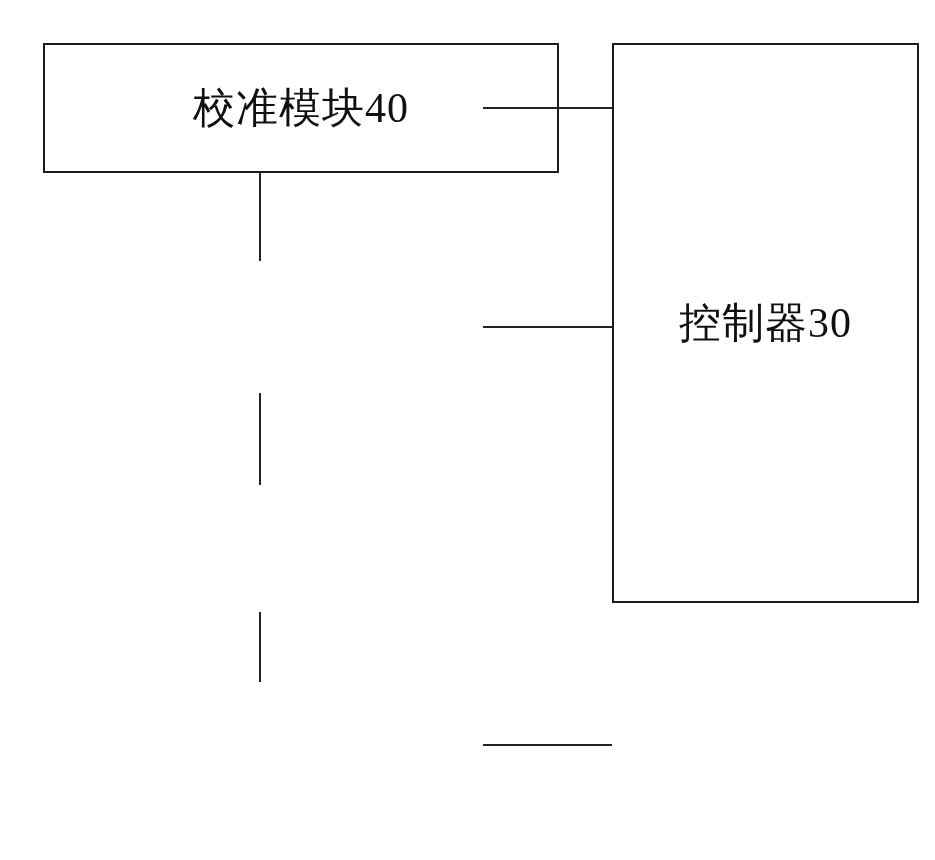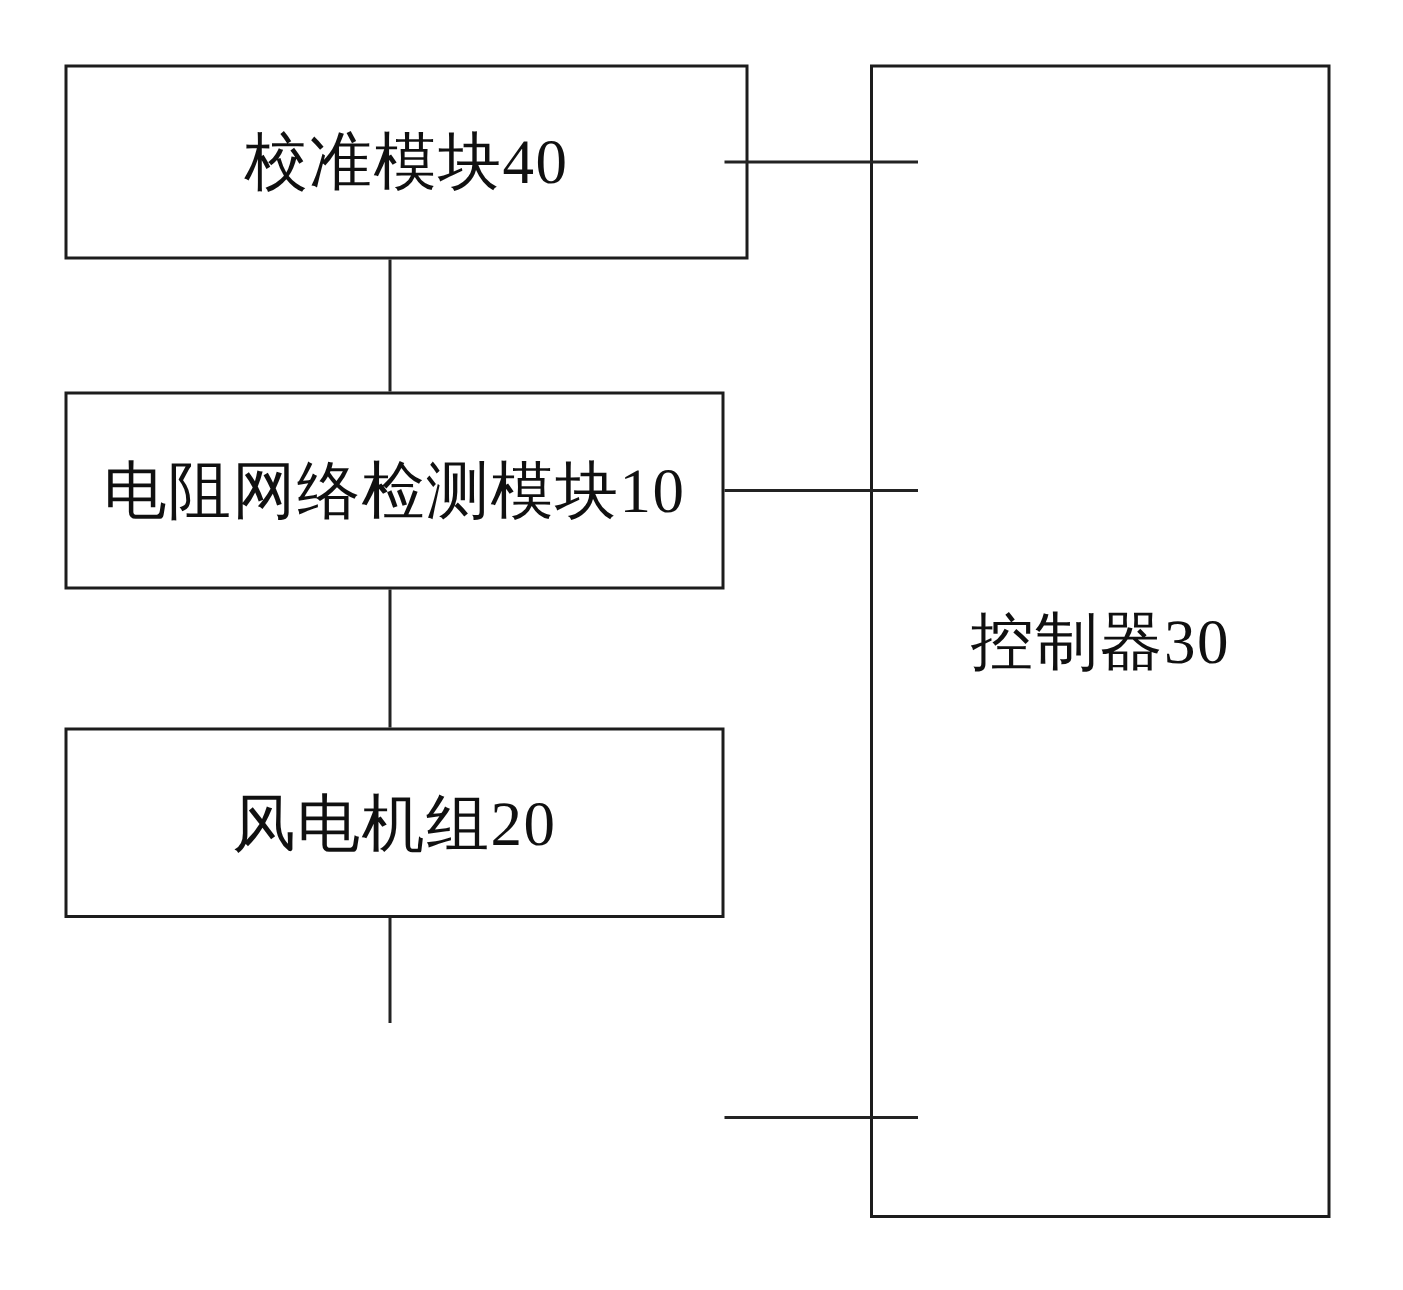--- a/index.html
+++ b/index.html
@@ -27,51 +27,45 @@
     font-size: 42px;
     color: #101010;
     letter-spacing: 1px;
     white-space: nowrap;
   }
   .connector {
     position: absolute;
     background: #232323;
   }
   
-  .box-calibration { left: 43px;  top: 43px;  width: 456px; height: 130px; }
+  .box-calibration { left: 43px;  top: 43px;  width: 516px; height: 130px; }
   .box-resistance  { left: 43px;  top: 261px; width: 440px; height: 132px; }
   .box-turbine     { left: 43px;  top: 485px; width: 440px; height: 127px; }
   .box-ultrasonic  { left: 43px;  top: 682px; width: 440px; height: 129px; }
   
-  .box-controller  { left: 580px; top: 43px;  width: 307px; height: 769px; }
+  .box-controller  { left: 612px; top: 43px;  width: 307px; height: 560px; }
   
   .conn-v1 { left: 259px; top: 173px; width: 2px; height: 88px; }
   .conn-v2 { left: 259px; top: 393px; width: 2px; height: 92px; }
   .conn-v3 { left: 259px; top: 612px; width: 2px; height: 70px; }
   
   .conn-h1 { left: 483px; top: 107px; width: 129px; height: 2px; }
   .conn-h2 { left: 483px; top: 326px; width: 129px; height: 2px; }
   .conn-h3 { left: 483px; top: 744px; width: 129px; height: 2px; }
 </style>
 </head>
 <body>
 
 <div class="canvas">
 
   <div class="dbox box-calibration">
     <span>校准模块40</span>
   </div>
 
-  <div class="dbox box-resistance">
-    <span>电阻网络检测模块10</span>
-  </div>
 
-  <div class="dbox box-turbine">
-    <span>风电机组20</span>
-  </div>
 
 
   <div class="dbox box-controller">
     <span>控制器30</span>
   </div>
 
   <div class="connector conn-v1"></div>
   <div class="connector conn-v2"></div>
   <div class="connector conn-v3"></div>
   <div class="connector conn-h1"></div>

